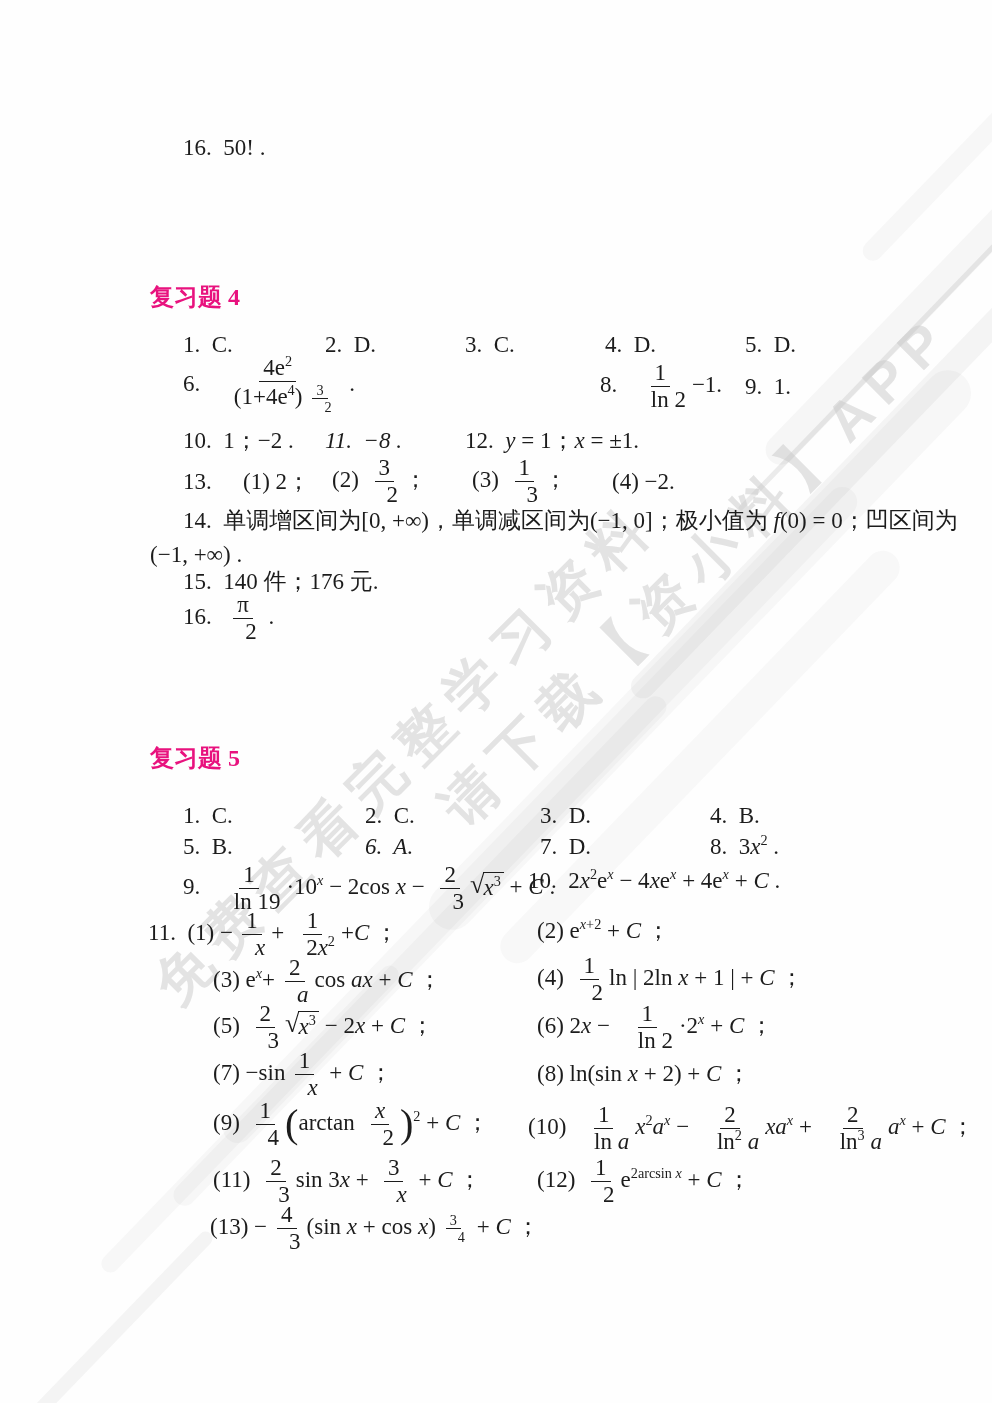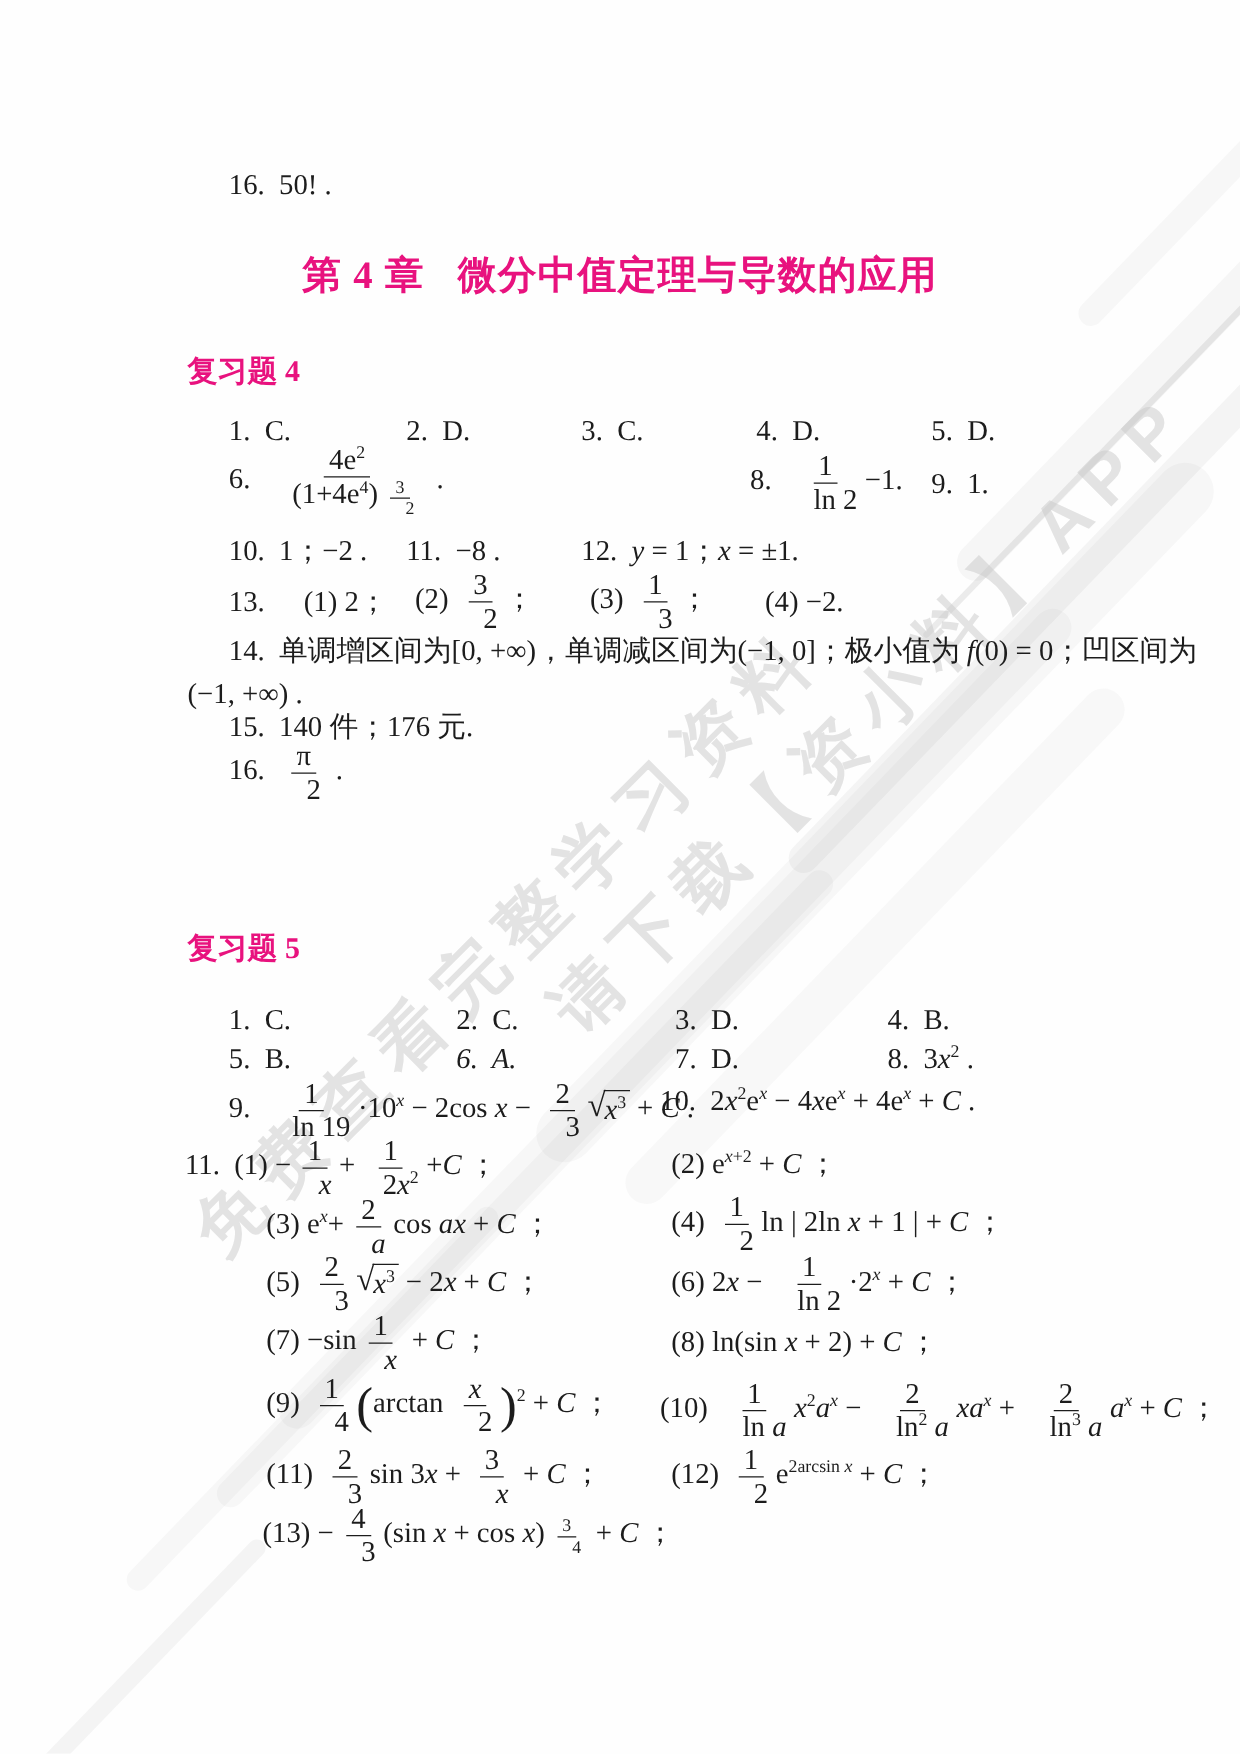--- a/index.html
+++ b/index.html
@@ -43,35 +43,34 @@
   <div class="streak" style="left:40px;top:1110px;width:420px;height:18px;background:rgba(120,120,120,.05);"></div>
   <div class="streak" style="left:-10px;top:1320px;width:260px;height:14px;background:rgba(120,120,120,.07);"></div>
   <div class="streak" style="left:820px;top:140px;width:300px;height:20px;background:rgba(120,120,120,.05);"></div>
   <div class="streak" style="left:420px;top:740px;width:560px;height:34px;background:rgba(120,120,120,.045);"></div>
 
   <div class="wm" style="left:138px;top:968px;">免费查看完整学习资料</div>
   <div class="wm" style="left:425px;top:790px;">请下载【资小料】APP</div>
 
   <div class="item" style="left:183px;top:133px;">16.  50! .</div>
 
-  <div class="chapter-title" style="top:199px;color:#e8127e;">第 4 章   微分中值定理与导数的应用</div>
   <div class="review-heading" style="left:150px;top:281px;color:#e8127e;">复习题 4</div>
 
   <div class="item" style="left:183px;top:330px;">1.  C.</div>
   <div class="item" style="left:325px;top:330px;">2.  D.</div>
   <div class="item" style="left:465px;top:330px;">3.  C.</div>
   <div class="item" style="left:605px;top:330px;">4.  D.</div>
   <div class="item" style="left:745px;top:330px;">5.  D.</div>
 
   <div class="item" style="left:183px;top:355px;">6.  <span class="frac"><span class="num">4e<sup>2</sup></span><span class="den">(1+4e<sup>4</sup>)<sup><span class="frac"><span class="num">3</span><span class="den">2</span></span></sup></span></span> .</div>
   <div class="item" style="left:600px;top:360px;">8.  <span class="frac"><span class="num">1</span><span class="den">ln 2</span></span>−1.</div>
   <div class="item" style="left:745px;top:372px;">9.  1.</div>
 
   <div class="item" style="left:183px;top:426px;">10.  1；−2 .</div>
-  <div class="item" style="left:325px;top:426px;">11.  −8 .</div>
+  <div class="item" style="left:325px;top:426px;font-style:italic;">11.  −8 .</div>
   <div class="item" style="left:465px;top:426px;">12.  <i>y</i> = 1；<i>x</i> = ±1.</div>
 
   <div class="item" style="left:183px;top:467px;">13.</div>
   <div class="item" style="left:243px;top:467px;">(1) 2；</div>
   <div class="item" style="left:332px;top:455px;">(2) <span class="frac"><span class="num">3</span><span class="den">2</span></span>；</div>
   <div class="item" style="left:472px;top:455px;">(3) <span class="frac"><span class="num">1</span><span class="den">3</span></span>；</div>
   <div class="item" style="left:612px;top:467px;">(4) −2.</div>
 
   <div class="item" style="left:183px;top:506px;">14.  单调增区间为[0, +∞)，单调减区间为(−1, 0]；极小值为 <i>f</i>(0) = 0；凹区间为</div>
   <div class="item" style="left:150px;top:540px;">(−1, +∞) .</div>

